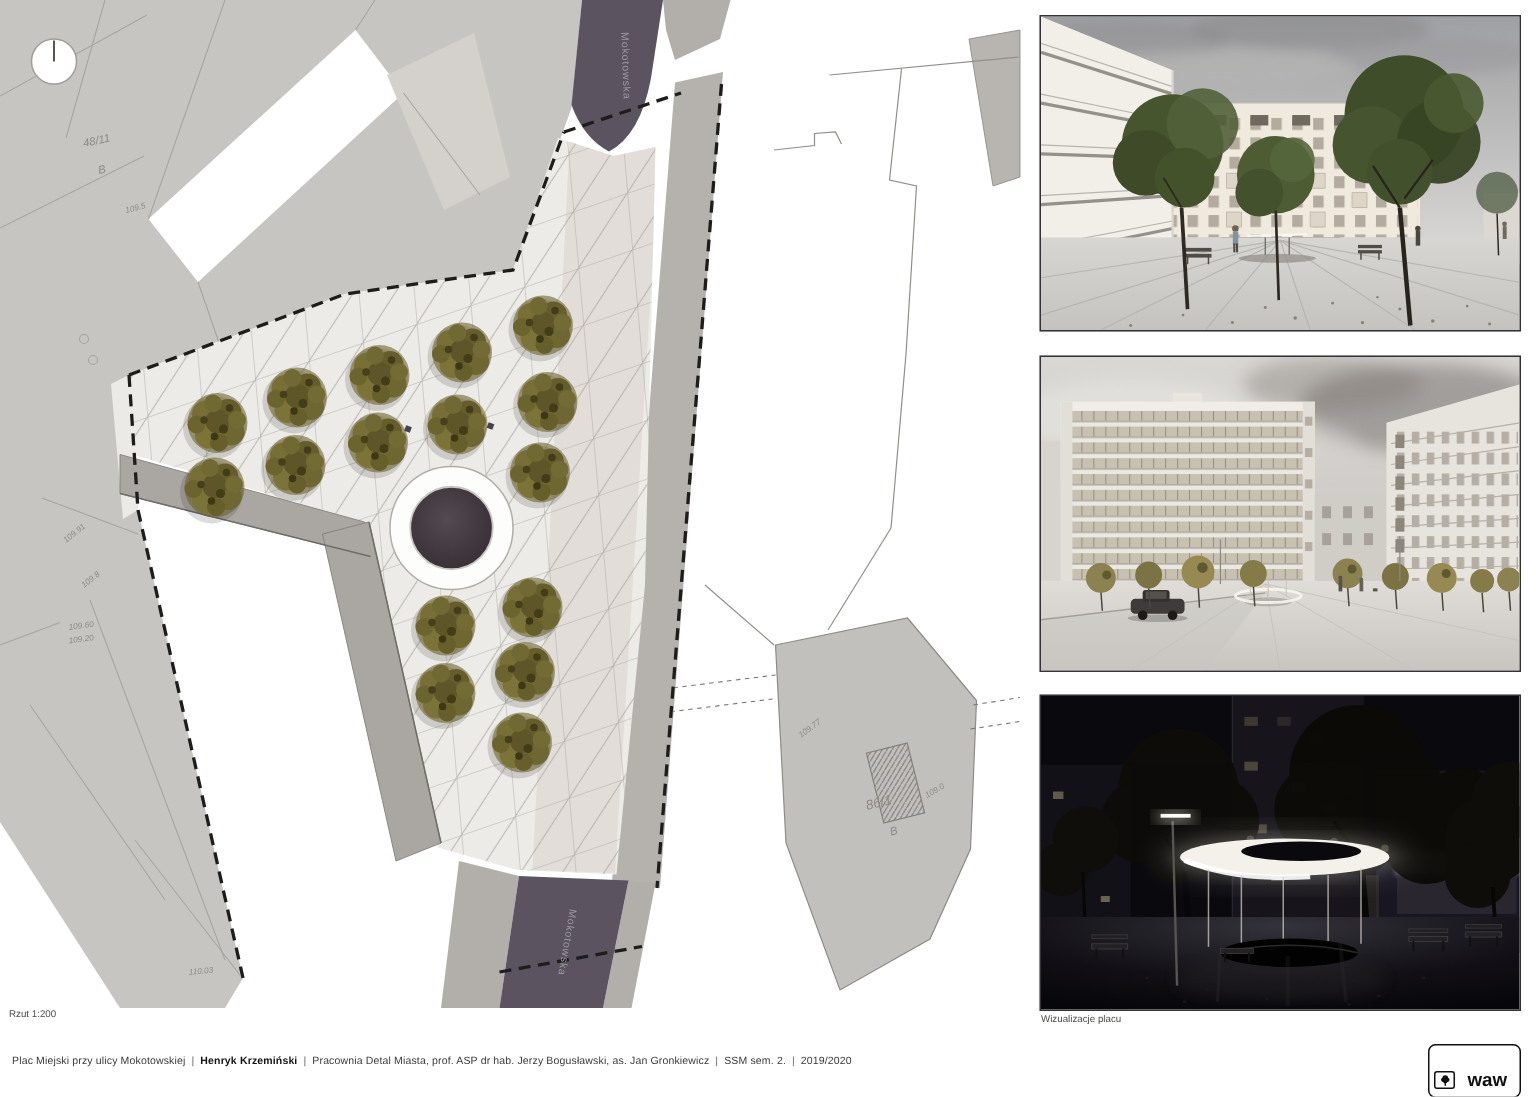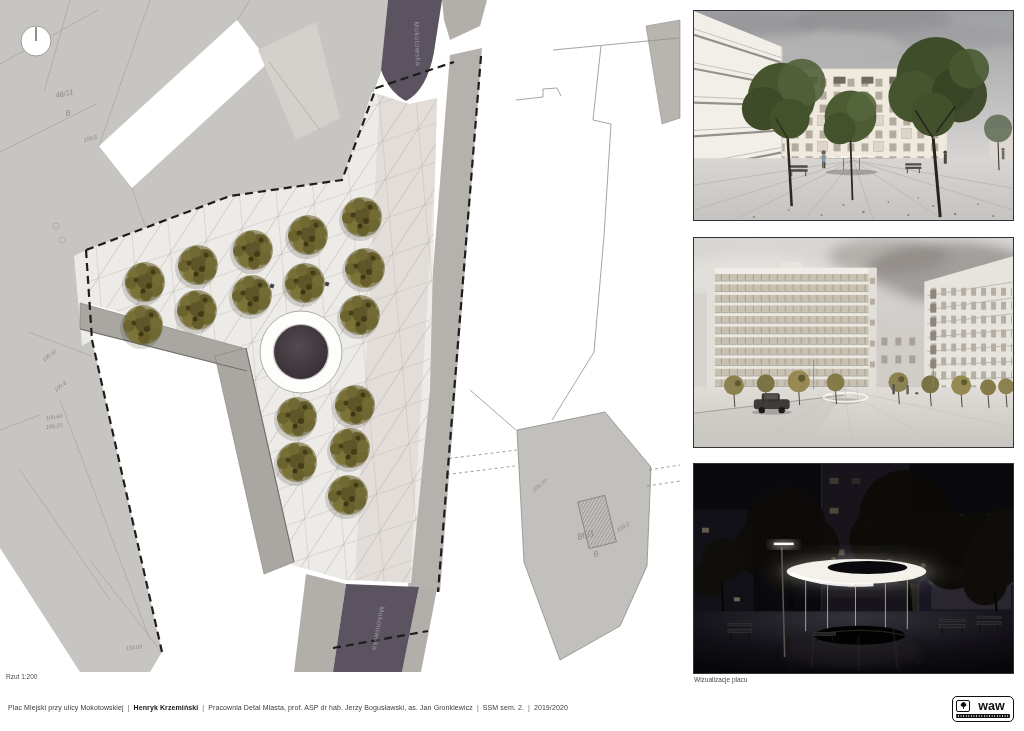--- a/index.html
+++ b/index.html
@@ -14,21 +14,21 @@
   #plan-cap{left:6px;top:673px}
   #rend-cap{left:694px;top:676px}
   .render{position:absolute;left:693px;width:321px;height:211px;border:1px solid #343236;
           box-sizing:border-box;background:#ccc;overflow:hidden}
   #r1{top:10px}#r2{top:237px}#r3{top:463px}
   .render svg{display:block;width:100%;height:100%}
   footer{position:absolute;left:8px;top:704px;font-size:7px;color:#3b3a38;letter-spacing:.1px;white-space:nowrap}
   footer .sep{margin:0 4px;color:#6b6a68}
   footer b{font-weight:700;color:#141414}
   .logo{position:absolute;left:952px;top:696px;width:62px;height:26px;border:1.5px solid #101010;
-        border-radius:5px;display:flex;flex-direction:column;padding:2px 3px;box-sizing:border-box;background:#fff}
+        border-radius:5px;display:flex;flex-direction:column;padding:17px 3px;box-sizing:border-box;background:#fff}
   .logo-row{display:flex;align-items:center;gap:3px;height:13px}
   .logo-icon{width:14px;height:12px;border:1.2px solid #101010;border-radius:2px;display:flex;
              align-items:center;justify-content:center;box-sizing:border-box}
   .logo-text{flex:1;text-align:center;font-weight:800;font-size:12.5px;line-height:12px;color:#101010;letter-spacing:0}
   .logo-bar{height:4px;margin-top:2px;background:#101010;border-radius:1px;
             background-image:linear-gradient(90deg,rgba(255,255,255,.85) 0 .8px,rgba(0,0,0,0) .8px 2.6px);
             background-size:2.6px 2px;background-position:2px center;background-repeat:repeat-x}
 </style>
 </head>
 <body>

